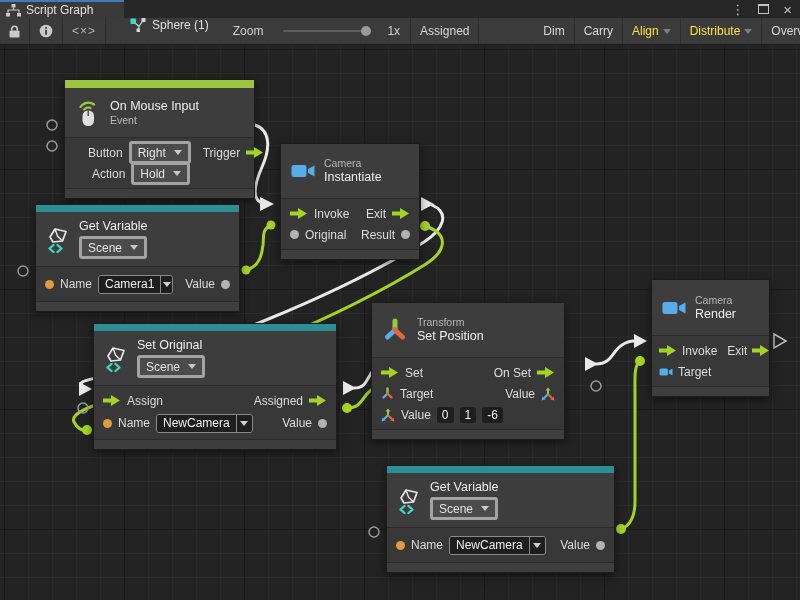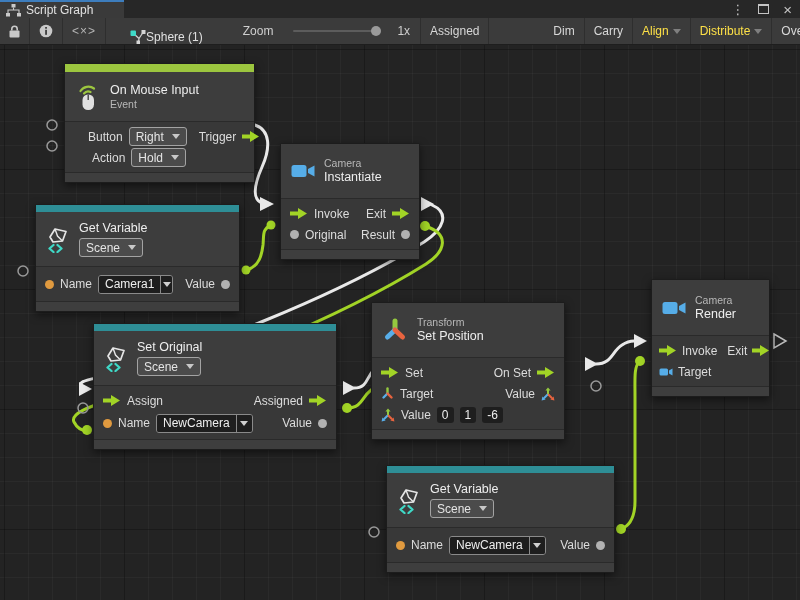--- a/index.html
+++ b/index.html
@@ -16,22 +16,22 @@
   .maxbox{display:inline-block;width:9px;height:7px;border:1px solid #c4c4c4;border-top:2px solid #c4c4c4;}
   .closex{font-size:15px;line-height:1;}
 
   
   .toolbar{height:26px;background:#3b3b3b;border-bottom:1px solid #1e1e1e;display:flex;align-items:stretch;
            white-space:nowrap;overflow:hidden;position:relative;z-index:5;}
   .tbtn{display:flex;align-items:center;justify-content:center;padding:0 9px;border-right:1px solid #2e2e2e;color:#d8d8d8;}
   .tbtn.active{background:#585858;margin-top:42px;}
   .tbtn.disabled{color:#fde047;}
   .tgroup-right{display:flex;align-items:stretch;margin-left:10px;border-left:1px solid #2e2e2e;}
-  .crumb{display:flex;align-items:flex-end;gap:0;margin-left:24px;color:#e0e0e0;}
-  .zoomwrap{display:flex;align-items:center;gap:20px;margin-left:40px;color:#cfcfcf;}
+  .crumb{display:flex;align-items:flex-start;gap:6px;margin-left:24px;color:#e0e0e0;}
+  .zoomwrap{display:flex;align-items:center;gap:20px;margin-left:24px;color:#cfcfcf;}
   .slider{position:relative;width:84px;height:2px;background:#5c5c5c;border-radius:1px;}
   .knob{position:absolute;right:-4px;top:-4px;width:10px;height:10px;border-radius:50%;background:#9a9a9a;}
   .chv{display:inline-block;width:0;height:0;border-left:4px solid transparent;border-right:4px solid transparent;
        border-top:5px solid #c8c8c8;margin-left:4px;}
   .chv.dim{border-top-color:#7f7f7f;}
 
   
   .canvas{position:relative;width:800px;height:556px;background-color:#232323;
     background-image:
       linear-gradient(rgba(0,0,0,.38) 1px,transparent 1px),
@@ -50,21 +50,21 @@
   .nhead{display:flex;align-items:center;gap:9px;padding:5px 10px;border-bottom:1px solid #2a2a2a;background:#3d3d3d;}
   .ntitle{font-size:12.5px;color:#eeeeee;line-height:15px;}
   .ncat{font-size:10.5px;color:#b8b8b8;line-height:13px;}
   .nrows{padding:4px 0;}
   .nrow{display:flex;align-items:center;height:21px;padding:0 9px;gap:6px;font-size:12px;color:#dcdcdc;}
   .nfoot{height:9px;background:#3e3e3e;border-top:1px solid #2a2a2a;}
   .spacer{flex:1;}
   .dot{width:9px;height:9px;border-radius:50%;flex:0 0 auto;}
   .dot.grey{background:#b2b2b2;}
   .dot.orange{background:#e09a3f;}
-  .dd{display:inline-flex;align-items:center;background:#4b4b4b;border:1px solid #a3a3a3;
+  .dd{display:inline-flex;align-items:center;background:#4b4b4b;border:3px solid #a3a3a3;
       border-radius:3px;height:17px;padding:0 6px;color:#e4e4e4;gap:4px;}
   .vfield{display:inline-flex;align-items:stretch;height:17px;border:1px solid #8a8a8a;border-radius:3px;overflow:hidden;}
   .vfield .txt{background:#1e1e1e;display:flex;align-items:center;padding:0 6px;color:#eee;}
   .vfield .fdd{background:#1e1e1e;border-left:1px solid #8a8a8a;width:15px;display:flex;align-items:center;justify-content:center;}
   .vfield .fdd .chv{margin:0;border-top-color:#cfcfcf;}
   .numbox{display:inline-flex;align-items:center;background:#1e1e1e;border-radius:3px;height:16px;padding:0 5px;color:#eee;}
   .ico{flex:0 0 auto;display:block;}
 </style>
 </head>
 <body>
@@ -249,21 +249,21 @@
           <circle cx="52" cy="101" r="5"></circle>
         <circle cx="23" cy="226" r="5"></circle>
           <circle cx="83" cy="363" r="5"></circle>
         <circle cx="385" cy="362" r="5"></circle>
           <circle cx="596" cy="341" r="5"></circle>
         <circle cx="374" cy="487" r="5"></circle>
         <polygon points="774,289 786,296 774,303" stroke="#bdbdbd"></polygon>
       </g>
     </svg>
 
-    <div class="node" style="left:64px;top:18px;width:189px">
+    <div class="node" style="left:64px;top:34px;width:189px">
       <div class="colorbar" style="height:8px;background:#9cc63f"></div>
       <div class="nhead" style="height:39px">
         <svg class="ico" width="26" height="28">
             <use href="#mouse-icon"></use>
           </svg>
         <div>
           <div class="ntitle">On Mouse Input</div>
           <div class="ncat">Event</div>
         </div>
       </div>

